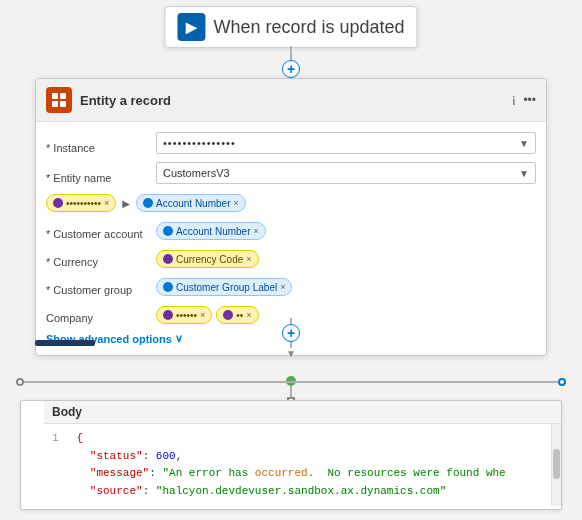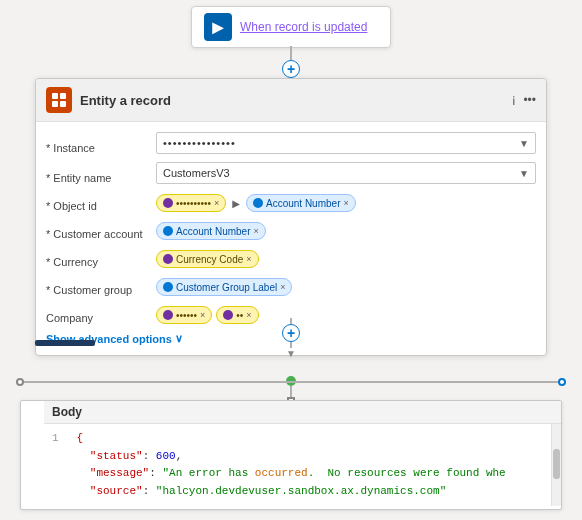--- a/index.html
+++ b/index.html
@@ -44,23 +44,22 @@
       border-radius: 4px;
       display: flex;
       align-items: center;
       justify-content: center;
       color: white;
       font-size: 14px;
       font-weight: bold;
     }
 
     .trigger-label {
-      font-size: 12px;
-      color: #8b5cf6;
-      text-decoration: underline;
+      font-size: 18px;
+      color: #404040;
     }
 
     .connector-plus {
       width: 18px;
       height: 18px;
       border: 1.5px solid #0078d4;
       border-radius: 50%;
       background: white;
       display: flex;
       align-items: center;
@@ -351,21 +350,20 @@
       <div class="field-row">
         <span class="field-label">* Entity name</span>
         <div class="field-input">
           <span style="font-size:11px; color:#333;">CustomersV3</span>
           <span class="arrow">▼</span>
         </div>
       </div>
 
       
       <div class="field-row">
-        <span class="field-label">* Object id</span>
         <div class="field-value">
           <span class="token token-yellow">
             <span class="token-icon-purple"></span>
             <span>••••••••••</span>
             <span class="token-close">×</span>
           </span>
           <span style="color:#666; font-size:10px; margin:0 2px;">▶</span>
           <span class="token token-blue">
             <span class="token-icon-blue"></span>
             <span>Account Number</span>

